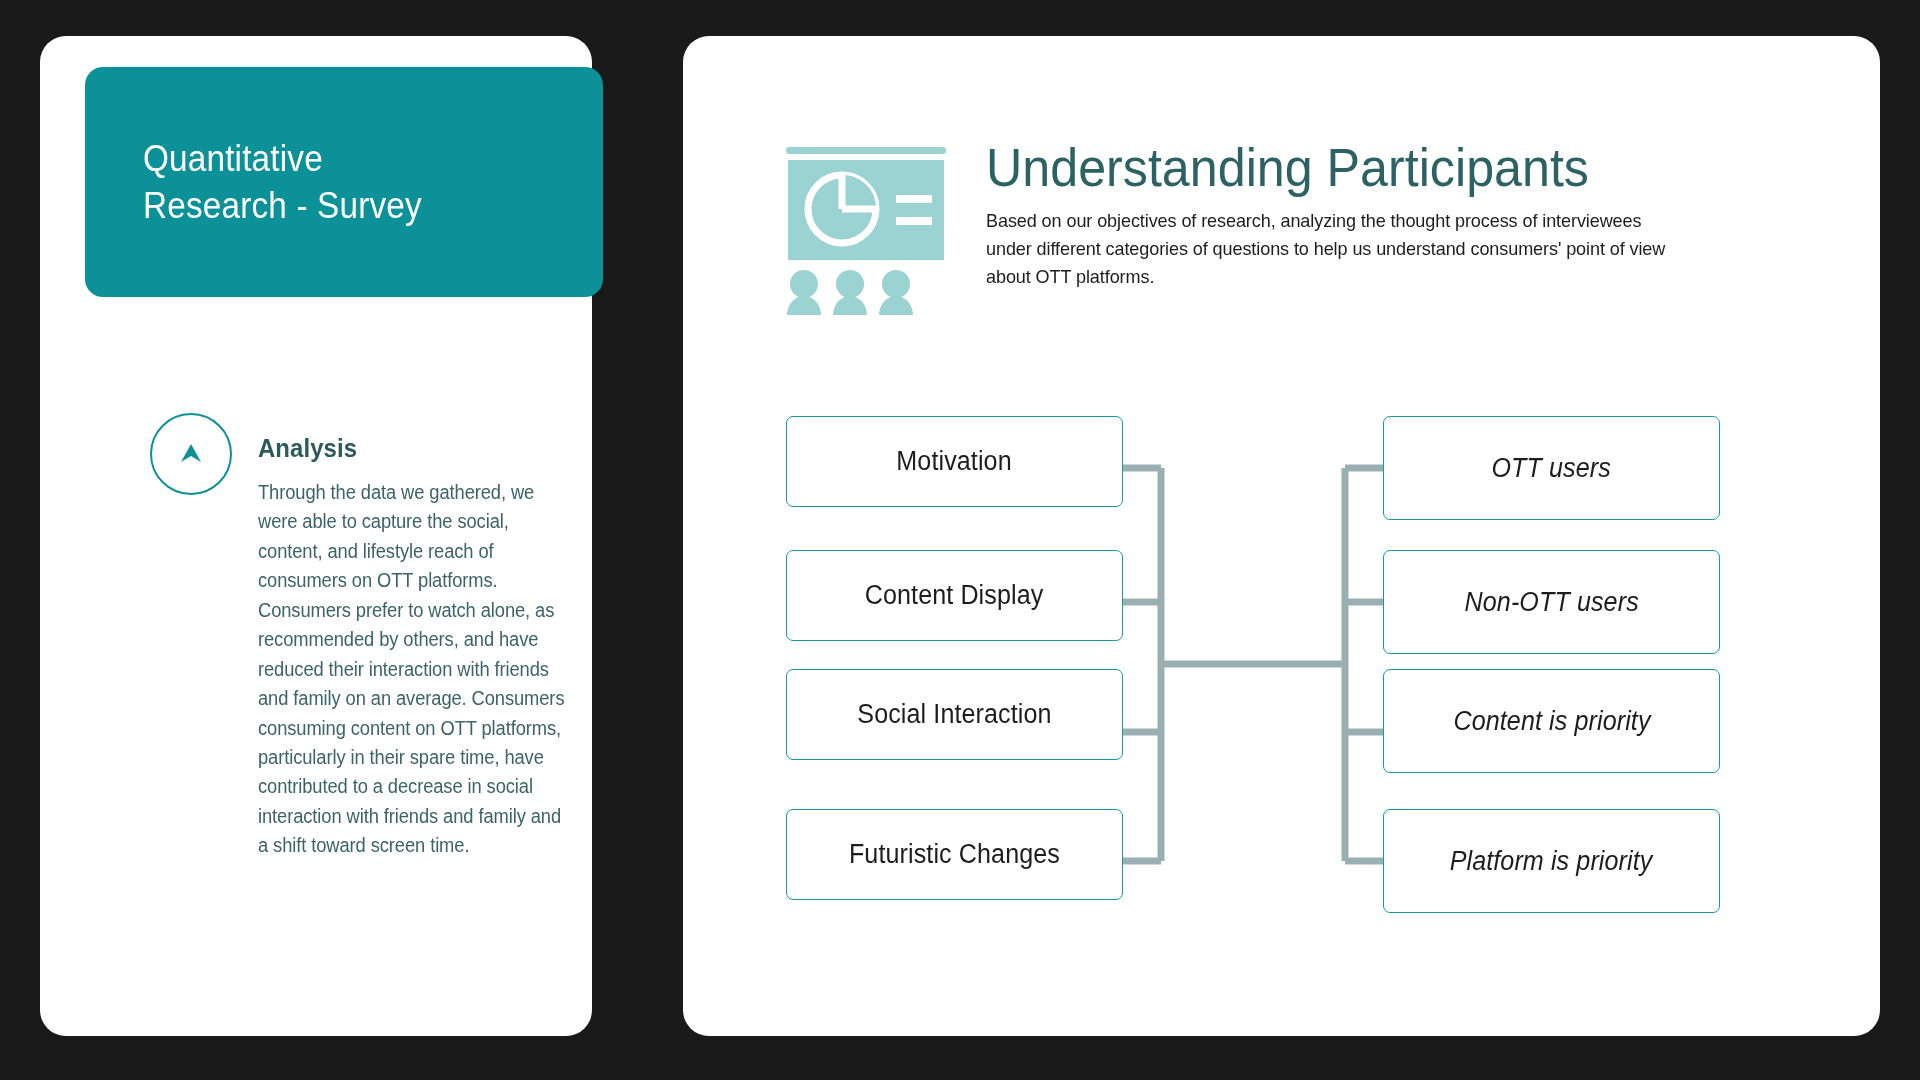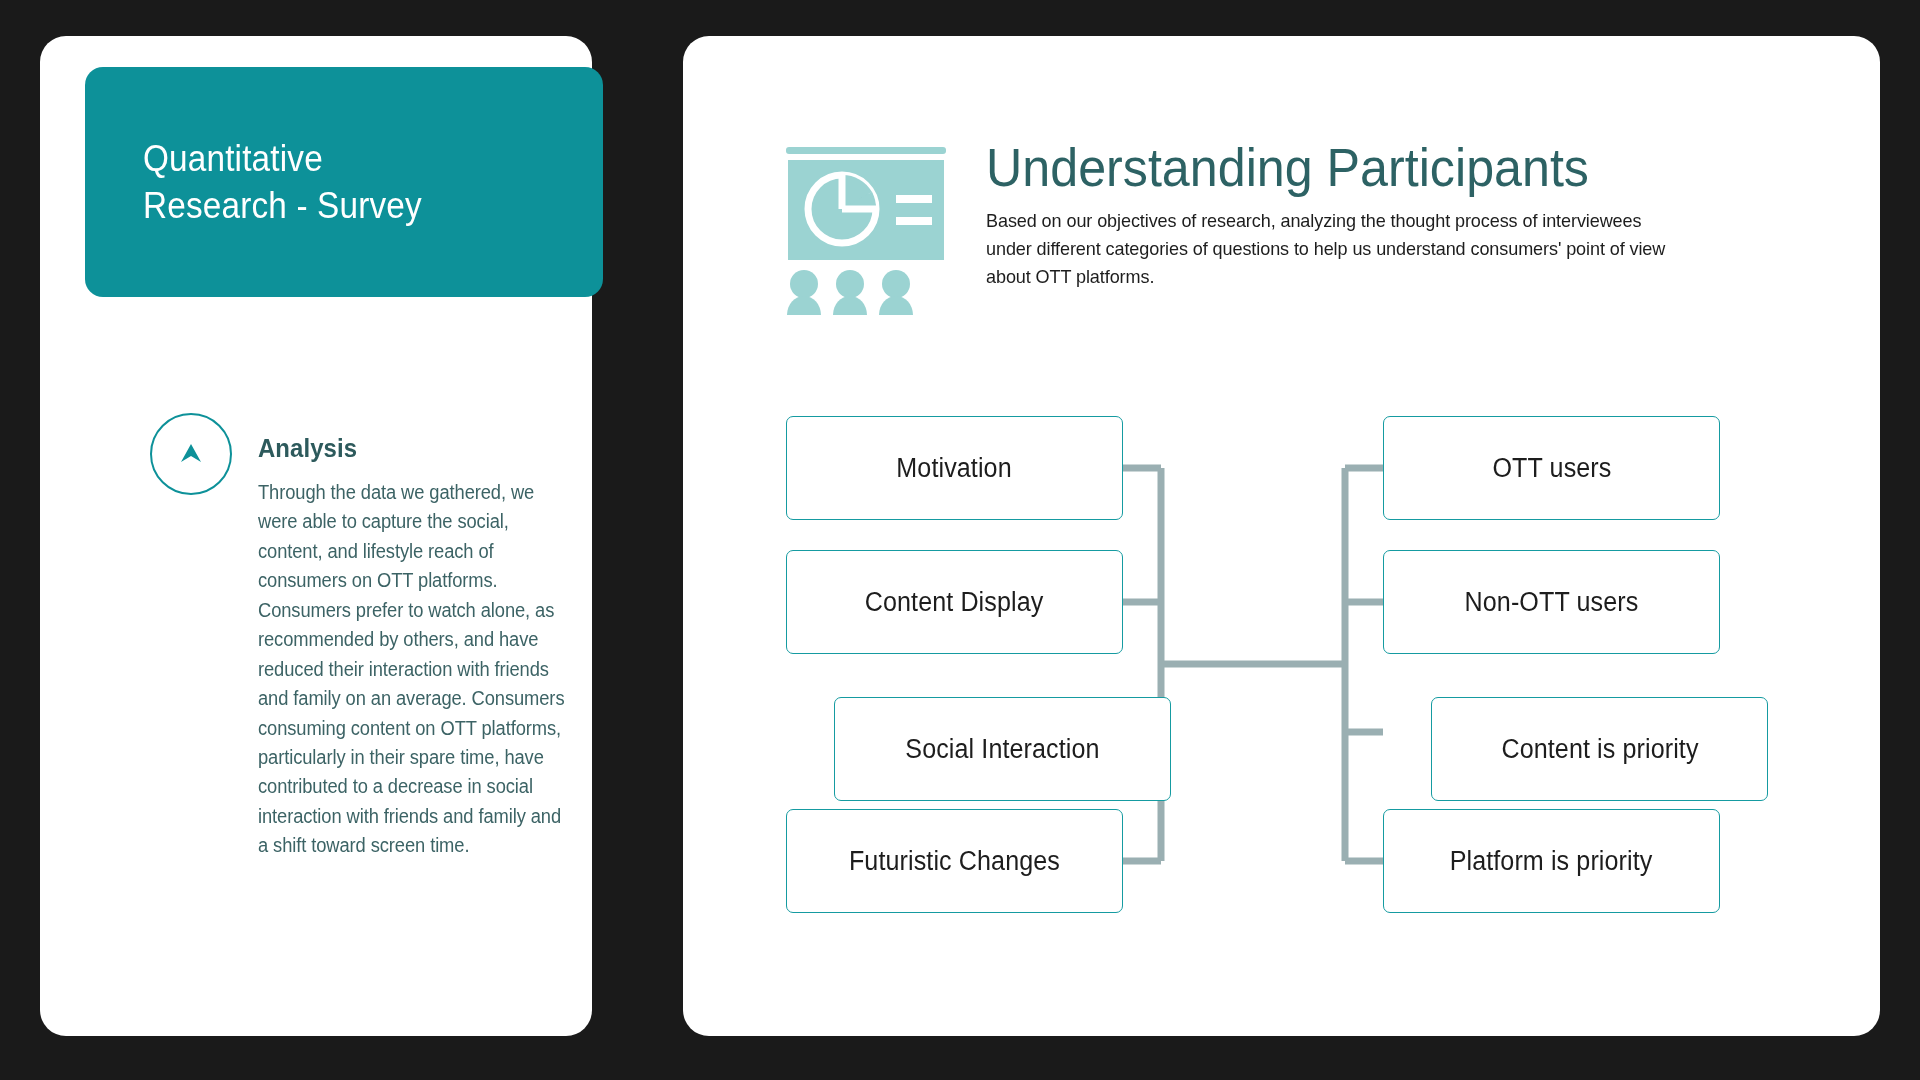--- a/index.html
+++ b/index.html
@@ -180,26 +180,26 @@
     box-sizing: border-box;
   }
 
   .node-label {
     color: #1d1d1d;
     font-size: 27px;
     letter-spacing: 0.1px;
     transform: scaleX(0.93);
   }
 
-  .col-left .node  { left: 103px; width: 337px; height: 104px; }
-  .col-right .node { left: 700px; width: 337px; height: 104px; }
+  .col-left .node  { left: 103px; width: 337px; height: 91px; }
+  .col-right .node { left: 700px; width: 337px; height: 104px; font-style: italic; }
 
   .row0 { top: 0px; }
   .row1 { top: 134px; }
-  .row2 { top: 281px; margin-left: 48px; }
+  .row2 { top: 253px; }
   .row3 { top: 393px; }
 
   .connectors {
     position: absolute;
     left: 0;
     top: 0;
     width: 1197px;
     height: 540px;
     pointer-events: none;
   }

